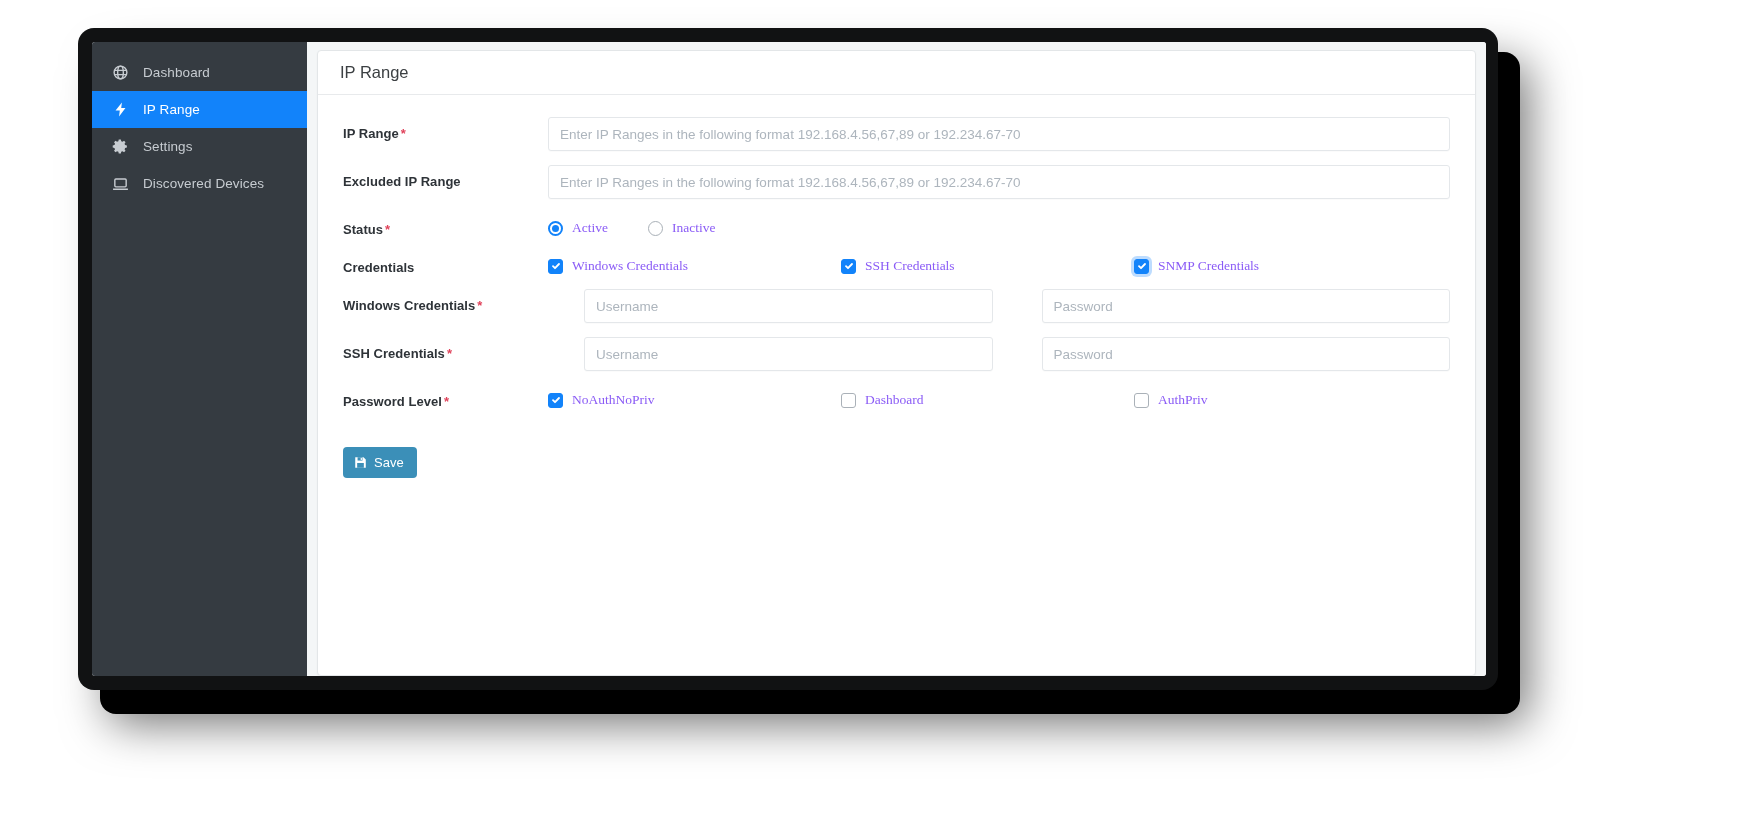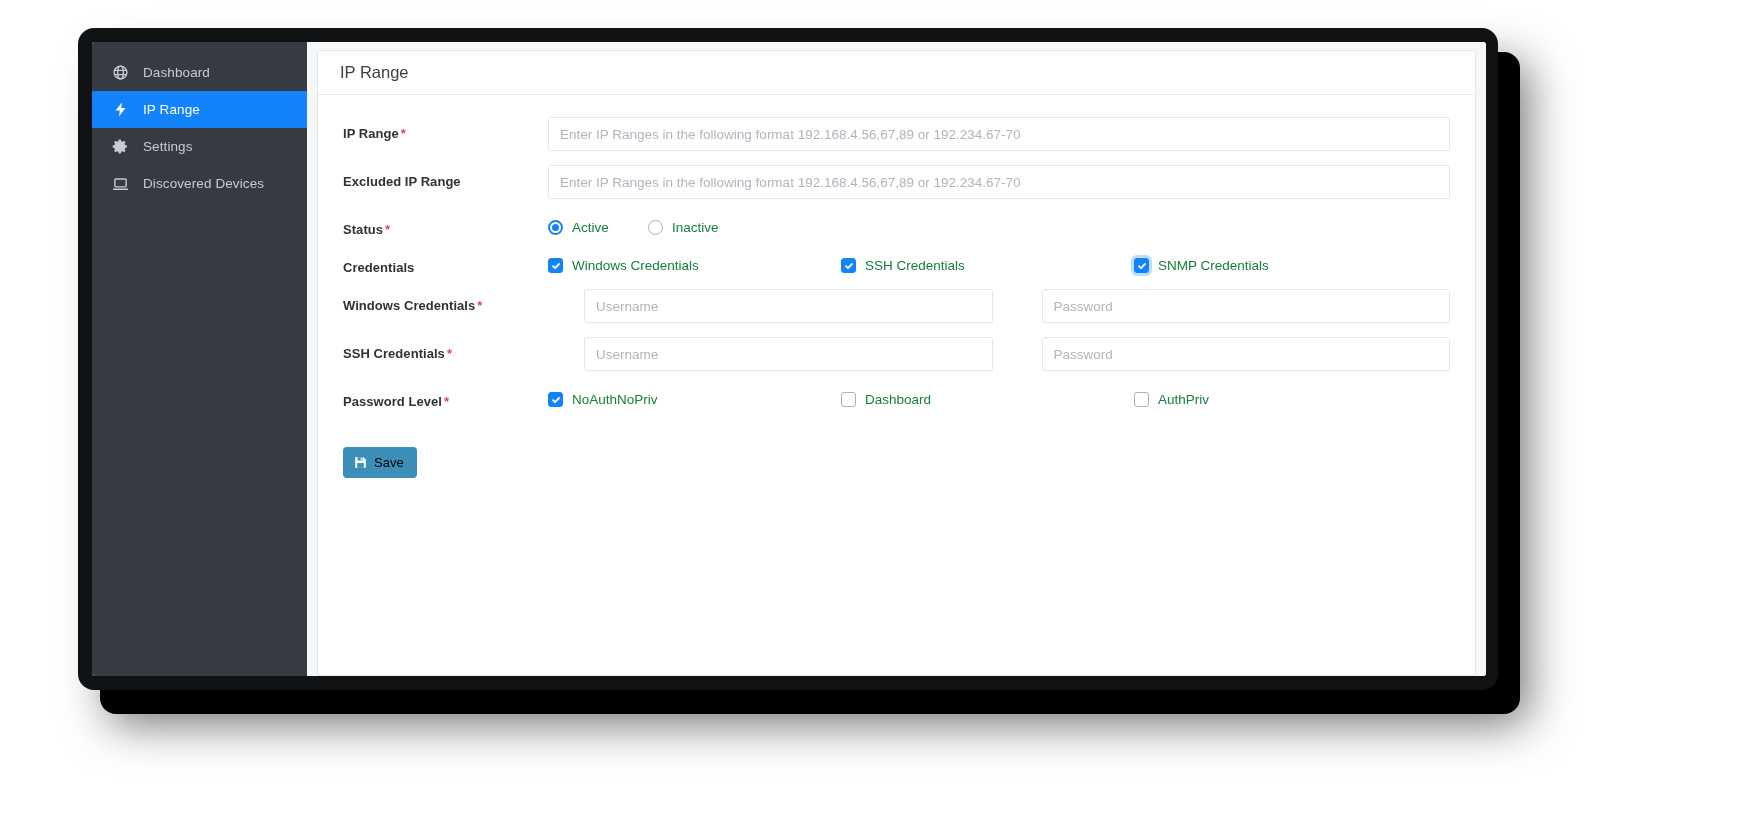--- a/index.html
+++ b/index.html
@@ -140,22 +140,23 @@
   .opt-area {
     flex: 1 1 auto;
     display: flex;
     padding-top: 7px;
   }
   .opt {
     display: flex;
     align-items: center;
     gap: 9px;
     font-size: 13.5px;
-    color: #15803d;
+    color: #8b5cf6;
     cursor: pointer;
+    font-family: Liberation Serif, serif;
   }
   .opt-gap-sm { flex: 0 0 100px; }
   .opt-third { flex: 0 0 293px; }
 
   .radio {
     width: 15px; height: 15px;
     border-radius: 50%;
     border: 2px solid #1283fa;
     background: #fff;
     display: inline-flex;
@@ -190,21 +191,21 @@
   }
   .cbox svg { display: block; }
 
   
   #save-row { padding: 24px 0 0 0; }
   #save-button {
     display: inline-flex;
     align-items: center;
     gap: 7px;
     background: #3b8fb8;
-    color: #000000;
+    color: #ffffff;
     border: none;
     border-radius: 4px;
     height: 31px;
     padding: 0 13px 0 11px;
     font-size: 13px;
     font-family: "Liberation Sans", sans-serif;
     cursor: pointer;
   }
   #save-button svg { display: block; }
 </style>

